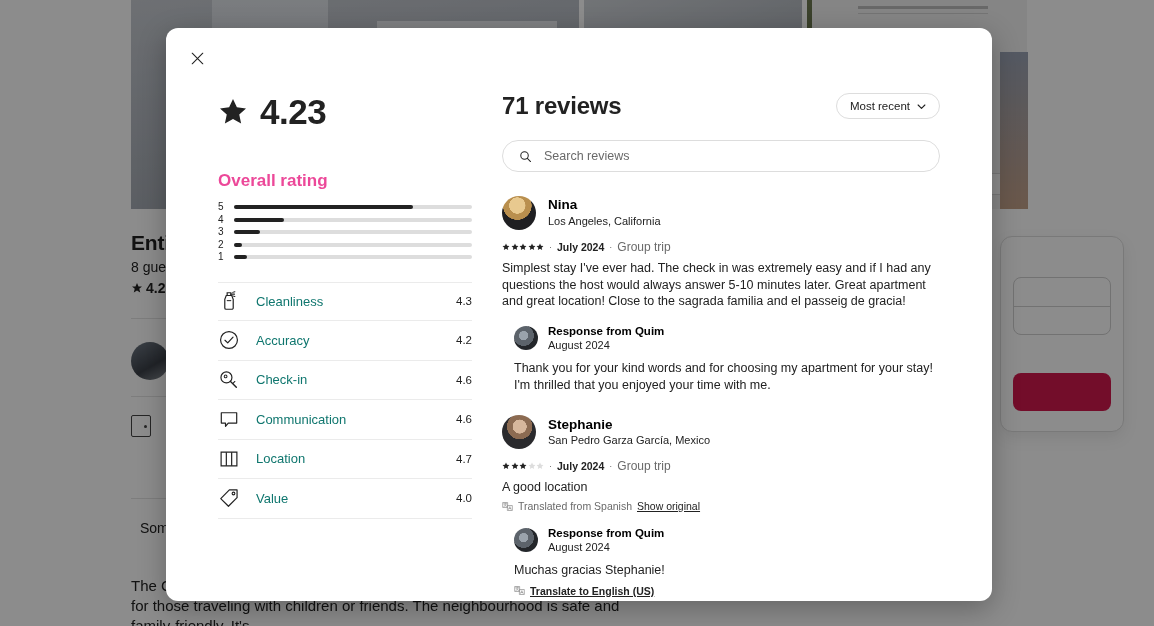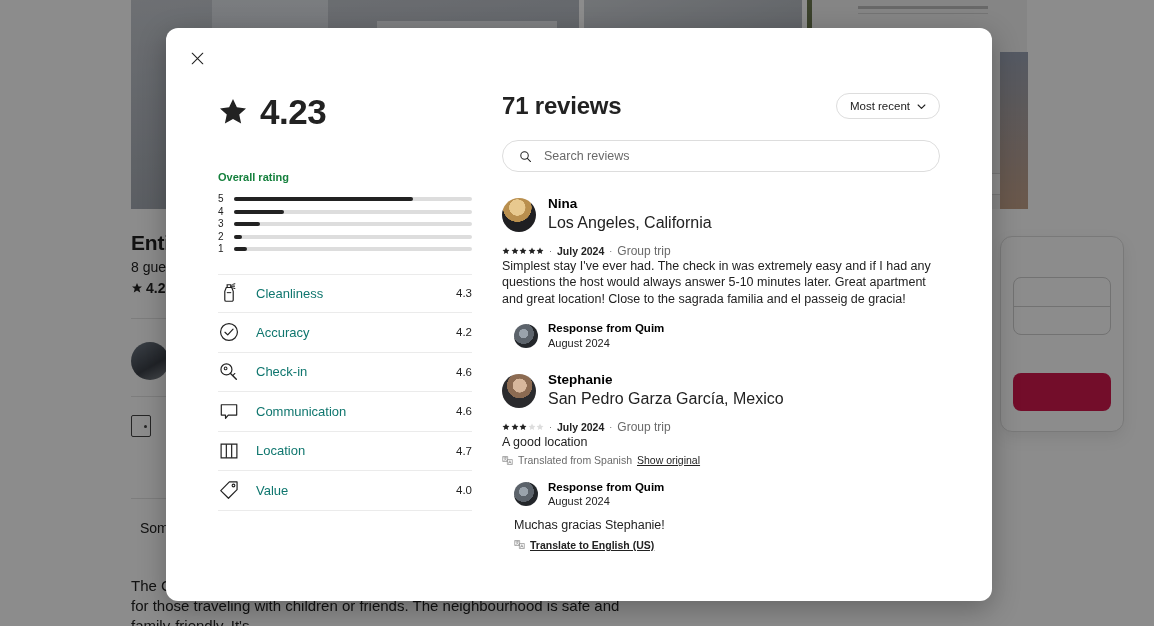--- a/index.html
+++ b/index.html
@@ -180,21 +180,21 @@
     display:flex; align-items:center; gap:12px;
     margin-top: 14px;
   }
   .score-star { width:30px; height:30px; display:block; }
   .score-num {
     font-size: 35px; font-weight: 600; color:#222222; letter-spacing:-0.5px;
     line-height:1;
   }
   .overall-label {
     margin-top: 42px;
-    font-size: 11px; font-weight: 600; color:#15803d;
+    font-size: 17px; font-weight: 600; color:#ec4899;
   }
   .bars { margin-top: 10px; }
   .bar-row {
     display:flex; align-items:center; gap:8px;
     height: 12.5px;
   }
   .bar-num { font-size:10px; color:#222222; width:8px; text-align:left; line-height:1; }
   .bar-track {
     flex:1; height:4px; background:#dddddd; border-radius:2px; position:relative;
   }
@@ -252,34 +252,34 @@
   .review { margin-bottom: 22px; }
   .rv-person { display:flex; align-items:center; gap:12px; }
   .rv-av {
     width:34px; height:34px; border-radius:50%; flex:0 0 34px;
     overflow:hidden;
   }
   .av-nina { background: radial-gradient(circle at 45% 28%, #e8c98f 0 26%, #b98f4e 27% 46%, #1f1f22 47% 100%); }
   .av-steph { background: radial-gradient(circle at 52% 34%, #d7b79c 0 24%, #8c6b52 25% 44%, #2a2a2d 45% 100%); }
   .av-host { background: radial-gradient(circle at 40% 40%, #9aa3ac 0 22%, #5c636b 23% 50%, #23262a 51% 100%); }
   .rv-name { font-size:13.5px; font-weight:600; color:#000000; line-height:1.25; }
-  .rv-loc { font-size:16px; color:#222222; line-height:1.3; }
+  .rv-loc { font-size:11px; color:#222222; line-height:1.3; }
 
   .rv-meta {
     display:flex; align-items:center; gap:5px;
     margin-top: 10px; font-size:10.5px; color:#222222;
   }
   .stars { display:inline-flex; gap:0.5px; }
   .stars svg { width:8px; height:8px; display:block; }
   .dotsep { color:#6a6a6a; font-size:9px; }
   .rv-date { font-weight:600; font-size:10.5px; color:#222; }
   .rv-trip { font-size:12px; color:#6a6a6a; }
 
   .rv-text {
-    font-size:12.5px; line-height:16.5px; color:#222222;
+    margin-top: 6px; font-size:12.5px; line-height:16.5px; color:#222222;
     max-width: 430px;
   }
   .translated-note {
     margin-top: 4px; display:flex; align-items:flex-end; gap:5px;
     font-size:10.5px; color:#6a6a6a;
   }
   .translated-note .tlink {
     color:#222222; text-decoration:underline; cursor:pointer;
   }
   .translate-link-strong {
@@ -511,20 +511,21 @@
             </div>
             <div class="rv-text">Simplest stay I've ever had. The check in was extremely easy and if I had any questions the host would always answer 5-10 minutes later. Great apartment and great location! Close to the sagrada familia and el passeig de gracia!</div>
             <div class="host-resp">
               <div class="rv-person">
                 <div class="rv-av av-host"></div>
                 <div>
                   <div class="rv-name">Response from Quim</div>
                   <div class="rv-loc">August 2024</div>
                 </div>
               </div>
+              <div class="rv-text">Thank you for your kind words and for choosing my apartment for your stay! I'm thrilled that you enjoyed your time with me.</div>
             </div>
           </div>
           <div class="review">
             <div class="rv-person">
               <div class="rv-av av-steph"></div>
               <div>
                 <div class="rv-name">Stephanie</div>
                 <div class="rv-loc">San Pedro Garza García, Mexico</div>
               </div>
             </div>

